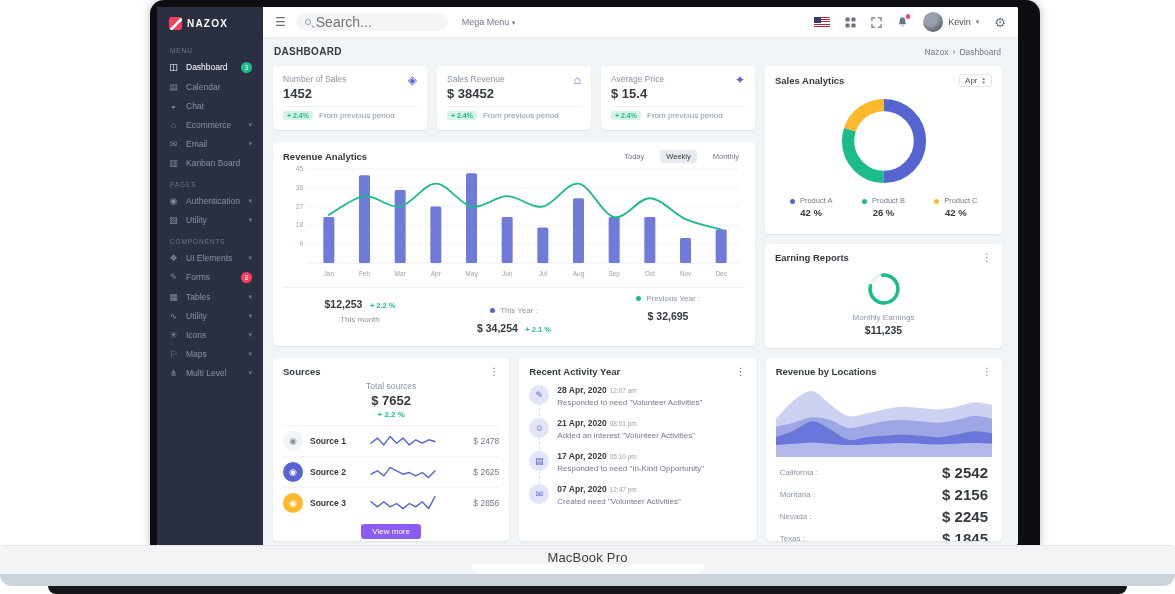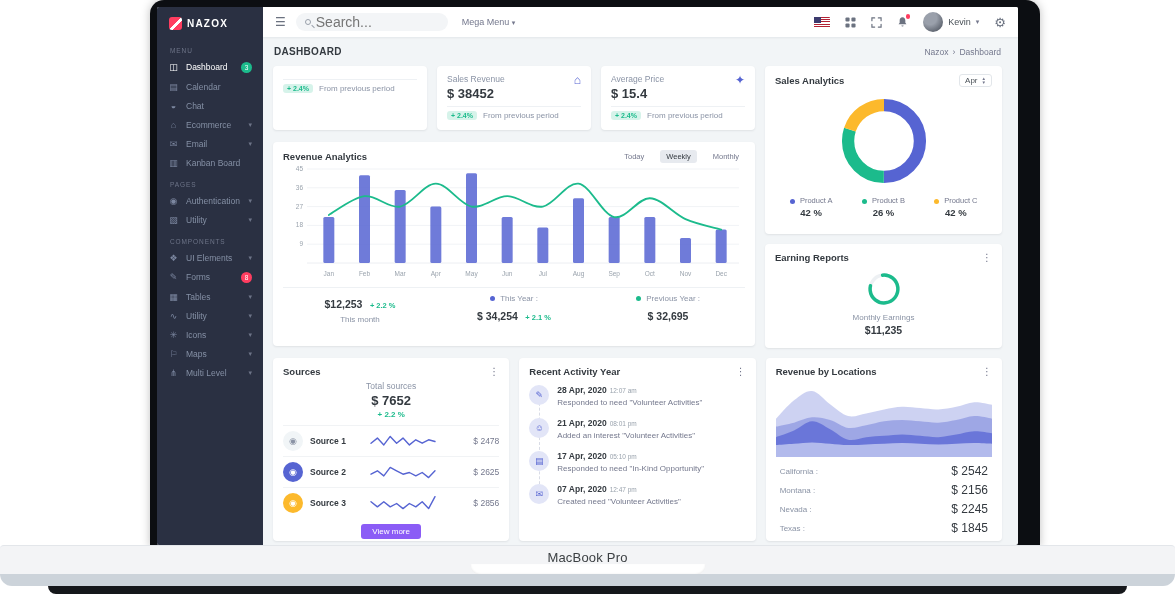--- a/index.html
+++ b/index.html
@@ -129,21 +129,21 @@
   .feed-item{display:flex;gap:8px;margin-bottom:11px;position:relative}
   .feed-ico{width:20px;height:20px;border-radius:50%;background:#e2e5f7;color:#5664d2;font-size:9px;
             display:flex;align-items:center;justify-content:center;flex-shrink:0;z-index:1}
   .feed-date{font-size:8.5px;font-weight:bold;color:#343a40}
   .feed-time{font-size:6.5px;color:#9aa3ad;margin-left:3px;font-weight:normal}
   .feed-text{font-size:8px;color:#74788d;margin-top:3px}
   
   .loc-stats{display:grid;grid-template-columns:1fr;column-gap:16px;row-gap:5px;margin-top:7px;padding:0 4px}
   .loc-cell{display:flex;justify-content:space-between;align-items:center}
   .loc-label{font-size:8px;color:#8a93a5}
-  .loc-val{font-size:12px;font-weight:normal;color:#343a40}
+  .loc-val{font-size:15px;font-weight:bold;color:#343a40}
   svg{display:block}
 </style>
 </head>
 <body>
 
 <div>
   <div class="screen">
     <div class="app">
 
       <aside class="sidebar">
@@ -327,20 +327,27 @@
               <span>Dashboard</span>
             </span>
           </div>
 
           <div class="grid">
 
             <div class="col-left">
               <div class="stat-row">
 
                   <div class="card stat-card">
+                    <div class="stat-head">
+                      <div>
+                        <div class="stat-title">Number of Sales</div>
+                        <div class="stat-value">1452</div>
+                      </div>
+                      <span class="stat-glyph">◈</span>
+                    </div>
                     <div class="stat-foot">
                       <span class="badge-up">+ 2.4%</span>
                       <span class="muted">From previous period</span>
                     </div>
                   </div>
 
                   <div class="card stat-card">
                     <div class="stat-head">
                       <div>
                         <div class="stat-title">Sales Revenue</div>
@@ -419,21 +426,21 @@
                     <text x="402.49999999999994" y="113" text-anchor="middle" font-size="6.5" fill="#9aa3ad">Nov</text>
                     <text x="438.16666666666663" y="113" text-anchor="middle" font-size="6.5" fill="#9aa3ad">Dec</text>
                   </svg>
                 <div class="rev-foot">
                   <div class="rev-col">
                     <span class="rev-val">$12,253</span>
                     <span class="delta">+ 2.2 %</span>
                     <div class="rev-sub">This month</div>
                   </div>
                   <div class="rev-col">
-                    <div class="rev-sub" style="margin-top:0">
+                    <div class="rev-sub" style="margin-top:12px">
                       <span class="dot" style="background: rgb(86, 100, 210);"></span>
                       <span>This Year :</span>
                     </div>
                     <div style="margin-top:3px">
                       <span class="rev-val">$ 34,254</span>
                       <span class="delta">+ 2.1 %</span>
                     </div>
                   </div>
                   <div class="rev-col">
                     <div class="rev-sub" style="margin-top:0">

